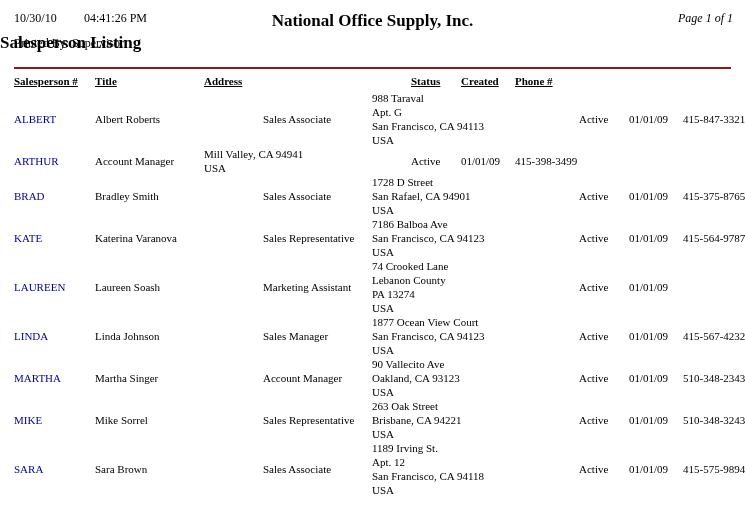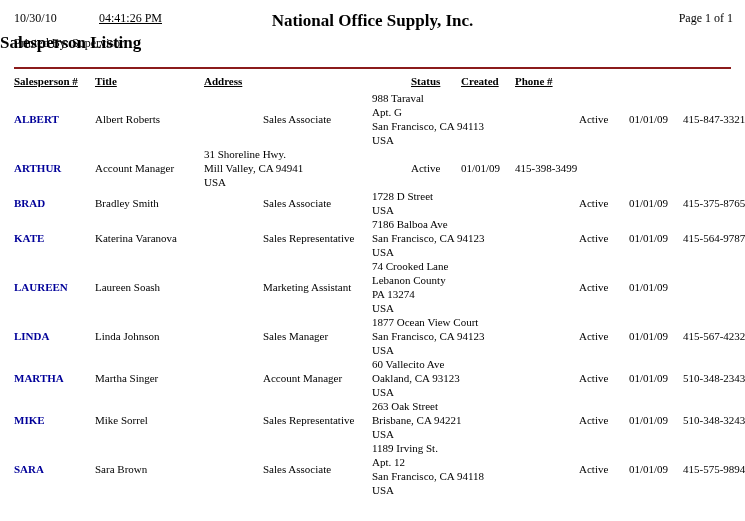--- a/index.html
+++ b/index.html
@@ -7,23 +7,23 @@
   .page {
     position: relative;
     width: 745px;
     height: 521px;
     background: #ffffff;
     font-family: "Liberation Serif", "DejaVu Serif", serif;
     color: #000000;
     overflow: hidden;
   }
   .hdr-date   { position: absolute; left: 14px;  top: 11px; font-size: 12px; }
-  .hdr-time   { position: absolute; left: 99px;  top: 11px; font-size: 12px; text-decoration: underline; }
+  .hdr-time   { position: absolute; left: 84px;  top: 11px; font-size: 12px; }
   .hdr-company{ position: absolute; left: 0; right: 0; top: 11px; text-align: center; font-weight: bold; font-size: 17px; }
-  .hdr-page   { position: absolute; right: 12px; top: 11px; font-size: 12px; }
+  .hdr-page   { position: absolute; right: 12px; top: 11px; font-size: 12px; font-style: italic; }
   .hdr-printedby { position: absolute; left: 14px; top: 36px; font-size: 12px; }
   .hdr-title  { position: absolute; left: 0; right: 0; top: 33px; font-weight: bold; font-size: 17px; }
   .divider {
     position: absolute; left: 14px; right: 14px; top: 67px; height: 0;
     border-top: 2px solid var(--divider-color, #8b1b1b);
   }
   .table {
     position: absolute; left: 14px; top: 74px; width: 717px;
     font-size: 11px; line-height: 14px;
   }
@@ -31,21 +31,21 @@
   .thead { margin-bottom: 3px; }
   .thead .cell span { font-weight: bold; text-decoration: underline; }
   .cell { flex: 0 0 auto; padding-right: 4px; }
   .c1 { width: 81px; }
   .c2 { width: 168px; }
   .c3 { width: 109px; }
   .c4 { width: 176px; }
   .c5 { width: 50px; margin-left: 31px; }
   .c6 { width: 54px; }
   .c7 { width: 75px; }
-  .id { color: var(--id-color, #000099); font-weight: bold; cursor: pointer; }
+  .id { color: var(--id-color, #000099); font-weight: normal; cursor: pointer; }
 </style>
 </head>
 <body>
 
 <div class="page">
   <span class="hdr-date">10/30/10</span>
   <span class="hdr-time">04:41:26 PM</span>
   <div class="hdr-company">National Office Supply, Inc.</div>
   <span class="hdr-page">Page 1 of 1</span>
   <div class="hdr-printedby">Printed By: Supervisor</div>
@@ -74,35 +74,35 @@
           </div>
     <div class="cell c5">Active</div>
     <div class="cell c6">01/01/09</div>
     <div class="cell c7">415-847-3321</div>
   </div>
 
   <div class="trow">
     <div class="cell c1"><span class="id">ARTHUR</span></div>
     <div class="cell c3">Account Manager</div>
     <div class="cell c4">
-            <div>31 Shoreline Hwy.</div>
             <div>Mill Valley, CA 94941</div>
             <div>USA</div>
           </div>
     <div class="cell c5">Active</div>
     <div class="cell c6">01/01/09</div>
     <div class="cell c7">415-398-3499</div>
   </div>
 
   <div class="trow">
     <div class="cell c1"><span class="id">BRAD</span></div>
     <div class="cell c2">Bradley Smith</div>
     <div class="cell c3">Sales Associate</div>
     <div class="cell c4">
             <div>1728 D Street</div>
+            <div>San Rafael, CA 94901</div>
             <div>USA</div>
           </div>
     <div class="cell c5">Active</div>
     <div class="cell c6">01/01/09</div>
     <div class="cell c7">415-375-8765</div>
   </div>
 
   <div class="trow">
     <div class="cell c1"><span class="id">KATE</span></div>
     <div class="cell c2">Katerina Varanova</div>
@@ -144,21 +144,21 @@
     <div class="cell c5">Active</div>
     <div class="cell c6">01/01/09</div>
     <div class="cell c7">415-567-4232</div>
   </div>
 
   <div class="trow">
     <div class="cell c1"><span class="id">MARTHA</span></div>
     <div class="cell c2">Martha Singer</div>
     <div class="cell c3">Account Manager</div>
     <div class="cell c4">
-            <div>60 Vallecito Ave</div>
+            <div>90 Vallecito Ave</div>
             <div>Oakland, CA 93123</div>
             <div>USA</div>
           </div>
     <div class="cell c5">Active</div>
     <div class="cell c6">01/01/09</div>
     <div class="cell c7">510-348-2343</div>
   </div>
 
   <div class="trow">
     <div class="cell c1"><span class="id">MIKE</span></div>

